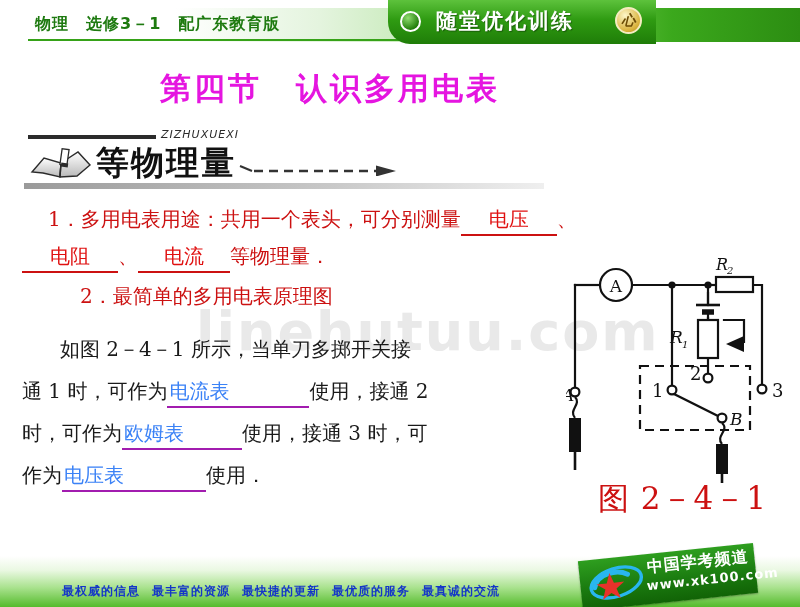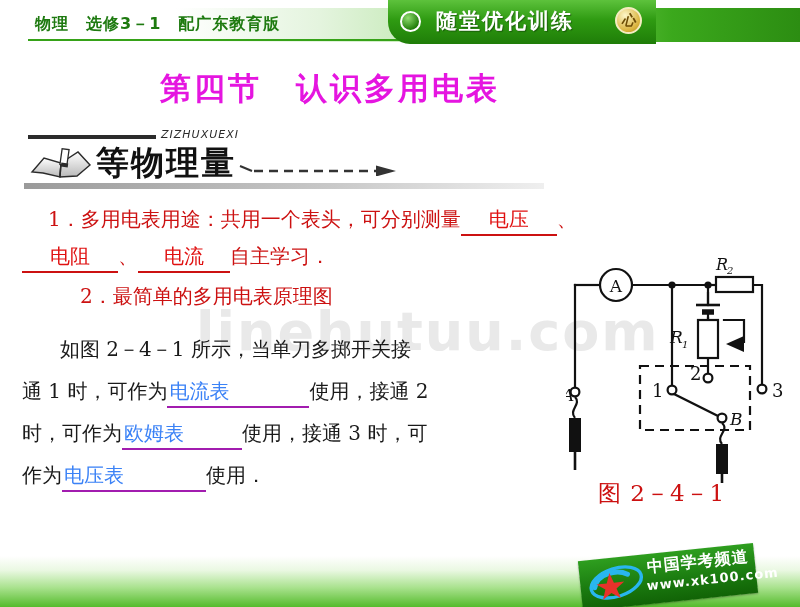--- a/index.html
+++ b/index.html
@@ -133,21 +133,21 @@
     position: absolute; left: 196px; top: 300px;
     font-size: 54px; font-weight: bold; color: #e9e9e9;
     letter-spacing: 2px; pointer-events: none; user-select: none;
   }
 
   
   #circuit { position: absolute; left: 566px; top: 258px; width: 228px; height: 225px; }
   #fig-caption {
     position: absolute; left: 598px; top: 478px;
     font-family: "DejaVu Serif", "Liberation Serif", serif;
-    font-size: 23px; color: #cc1111; letter-spacing: 1px;
+    font-size: 31px; color: #cc1111; letter-spacing: 1px;
   }
 
   
   #footer { position: absolute; left: 0; top: 556px; width: 800px; height: 51px; }
   #footer-bg {
     position: absolute; left: 0; top: 0; width: 800px; height: 51px;
     background: linear-gradient(to bottom, #ffffff 0%, #eaf8e2 28%, #a9e28e 62%, #55bb2c 100%);
   }
   #footer-slogans {
     position: absolute; left: 62px; top: 27px;
@@ -222,21 +222,21 @@
   <div id="banner-baseline"></div>
 </div>
 
 <div id="watermark">linehutuu.com</div>
 
 <div class="ctext red" id="line1">
   <span>1．多用电表用途：共用一个表头，可分别测量</span><span class="blank" style="min-width:92px">电压</span><span>、</span>
 </div>
 
 <div class="ctext red" id="line2">
-  <span class="blank" style="min-width:92px">电阻</span><span>、</span><span class="blank" style="min-width:88px">电流</span><span>自主学习．</span>
+  <span class="blank" style="min-width:92px">电阻</span><span>、</span><span class="blank" style="min-width:88px">电流</span><span>等物理量．</span>
 </div>
 
 <div class="ctext red" id="line3">2．最简单的多用电表原理图</div>
 
 <div class="ctext black" id="line4">如图 2－4－1 所示，当单刀多掷开关接</div>
 
 <div class="ctext black" id="line5">
   <span>通 1 时，可作为</span><span class="blank-dark" style="min-width:138px">电流表</span><span>使用，接通 2</span>
 </div>
 
@@ -315,20 +315,23 @@
 
   <path d="M156 165 C 164 172, 149 178, 156 186" stroke="#111111" stroke-width="2.2" fill="none"></path>
   <rect x="150" y="186" width="12" height="30" fill="#111111"></rect>
   <line x1="156" y1="216" x2="156" y2="225" stroke="#111111" stroke-width="2.6"></line>
 </svg>
 
 <div id="fig-caption">图 2－4－1</div>
 
 <div id="footer">
   <div id="footer-bg"></div>
+  <div id="footer-slogans">
+    <span>最权威的信息</span><span>最丰富的资源</span><span>最快捷的更新</span><span>最优质的服务</span><span>最真诚的交流</span>
+  </div>
 </div>
 
 <div id="footer-logo">
   <svg id="footer-logo-mark" viewBox="0 0 56 34">
     <ellipse cx="28" cy="17" rx="26" ry="14" fill="none" stroke="#29b6ef" stroke-width="3.4" transform="rotate(-12 28 17)"></ellipse>
     <path d="M6 20 C 10 6, 30 4, 40 10" fill="none" stroke="#29b6ef" stroke-width="5" stroke-linecap="round"></path>
     <polygon points="22,7 25.6,17 36,17 27.6,23 31,33 22,27 13,33 16.4,23 8,17 18.4,17" fill="#e8322b"></polygon>
   </svg>
   <div id="footer-logo-cn">中国学考频道</div>
   <div id="footer-logo-url">www.xk100.com</div>

